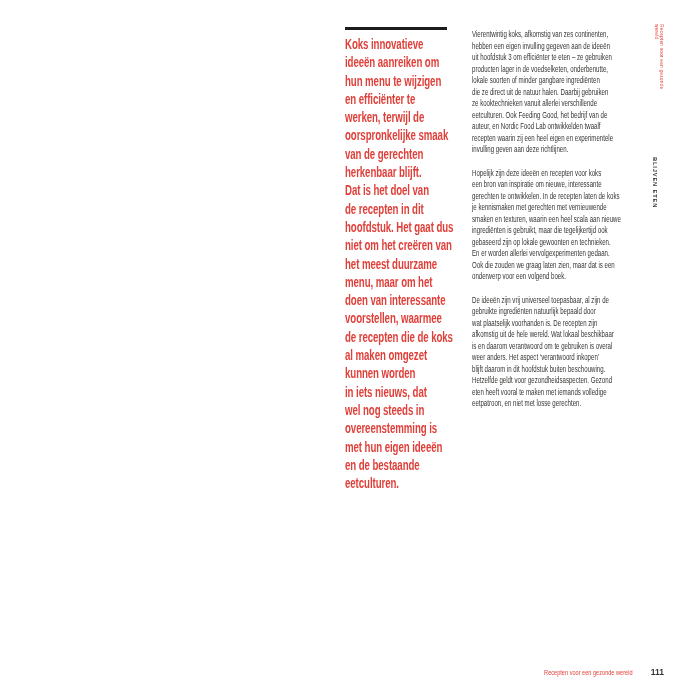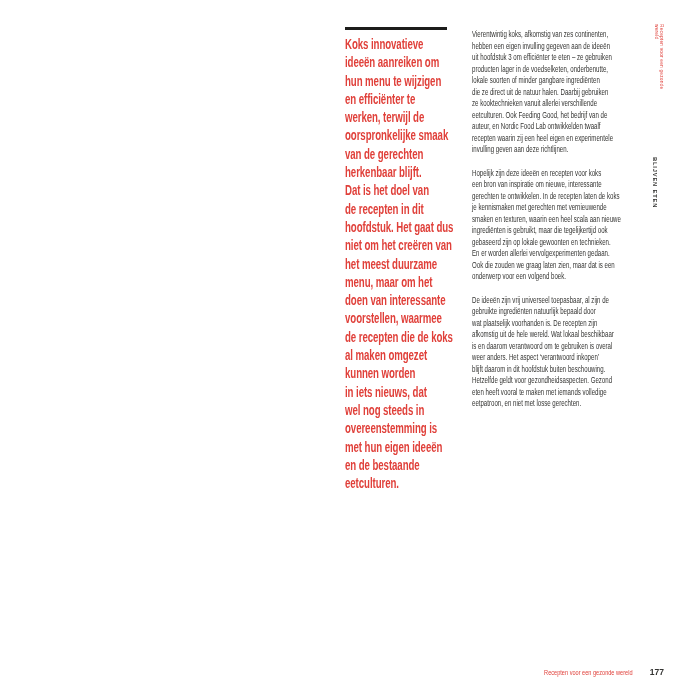--- a/index.html
+++ b/index.html
@@ -116,15 +116,15 @@
 eten heeft vooral te maken met iemands volledige
 eetpatroon, en niet met losse gerechten.</p>
   </div>
 
   <div class="side-title-red">Recepten voor een gezonde wereld</div>
 
   <div class="side-chapter">BLIJVEN ETEN</div>
 
   <div class="footer-title">Recepten voor een gezonde wereld</div>
 
-  <div class="page-number">177</div>
+  <div class="page-number">111</div>
 
 </div>
 
 </body></html>

